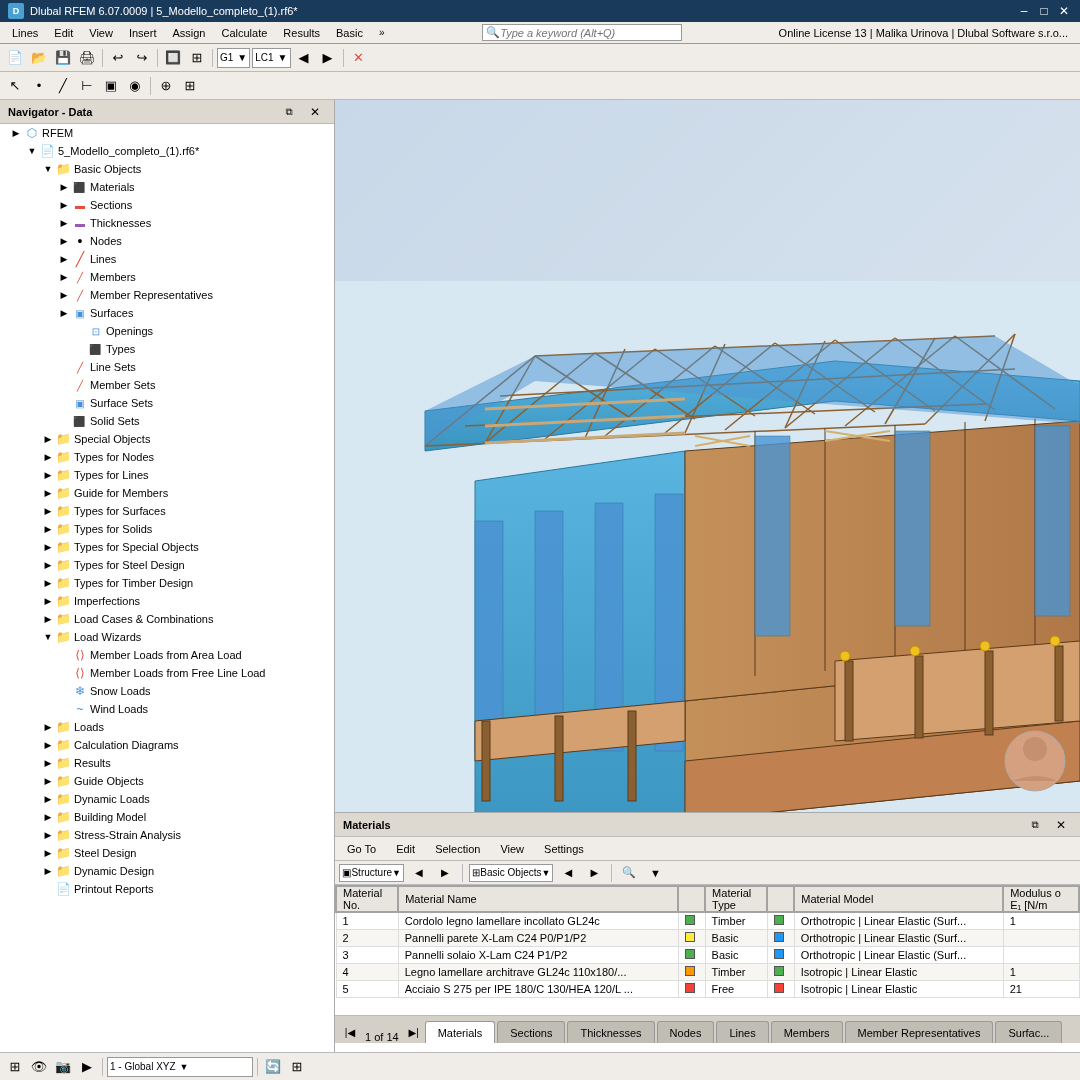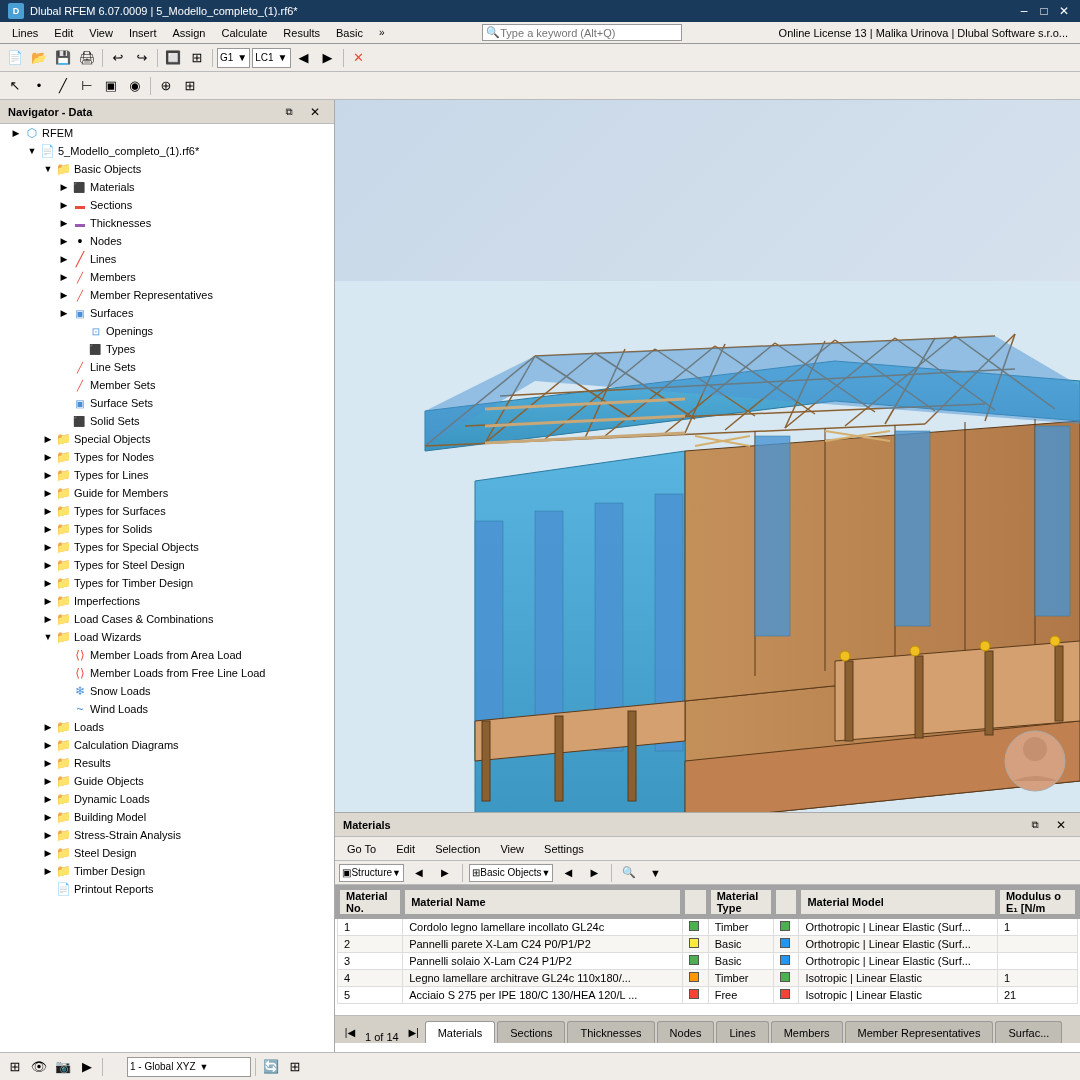--- a/index.html
+++ b/index.html
@@ -10,21 +10,21 @@
     .title-bar-left { display: flex; align-items: center; gap: 6px; }
     .title-bar-logo { width: 16px; height: 16px; background: #4a9fd4; border-radius: 2px; display: flex; align-items: center; justify-content: center; font-size: 9px; color: white; font-weight: bold; }
     .title-bar-controls { display: flex; gap: 4px; }
     .title-bar-btn { width: 16px; height: 16px; background: transparent; border: none; color: white; cursor: pointer; font-size: 12px; display: flex; align-items: center; justify-content: center; }
 
     
     .menu-bar { height: 22px; background: #f0ede8; display: flex; align-items: center; padding: 0 4px; border-bottom: 1px solid #999; }
     .menu-item { padding: 2px 8px; cursor: pointer; font-size: 11px; }
     .menu-separator { flex: 1; }
     .search-bar { display: flex; align-items: center; background: white; border: 1px solid #999; padding: 1px 4px; font-size: 11px; width: 200px; }
-    .search-bar input { border: none; outline: none; font-size: 11px; width: 160px; }
+    .search-bar input { border: none; outline: none; font-size: 11px; width: 160px; font-style: italic; }
 
     
     .toolbar { height: 28px; background: #f0ede8; display: flex; align-items: center; padding: 0 4px; gap: 2px; border-bottom: 1px solid #bbb; }
     .toolbar-btn { width: 22px; height: 22px; background: transparent; border: 1px solid transparent; cursor: pointer; display: flex; align-items: center; justify-content: center; font-size: 13px; }
     .toolbar-sep { width: 1px; height: 18px; background: #bbb; margin: 0 2px; }
     .combo-box { height: 20px; background: white; border: 1px solid #999; font-size: 10px; padding: 0 2px; display: flex; align-items: center; gap: 4px; }
 
     
     .main-layout { display: flex; height: calc(1080px - 22px - 22px - 28px - 28px - 28px); }
 
@@ -46,21 +46,21 @@
     .view-area { flex: 1; background: #e8e8e8; position: relative; overflow: hidden; }
     .building-svg { width: 100%; height: 100%; }
 
     
     .bottom-panel { position: absolute; bottom: 0; left: 0; right: 0; height: 240px; background: white; border-top: 1px solid #aaa; }
     .panel-header { height: 24px; background: #ddd9d0; display: flex; align-items: center; justify-content: space-between; padding: 0 8px; border-bottom: 1px solid #bbb; font-weight: bold; }
     .panel-header-btns { display: flex; gap: 4px; }
     .panel-toolbar { height: 24px; background: #f0ede8; display: flex; align-items: center; padding: 0 4px; gap: 4px; border-bottom: 1px solid #bbb; font-size: 11px; }
     .panel-combo { height: 18px; background: white; border: 1px solid #999; font-size: 10px; padding: 0 2px; display: flex; align-items: center; }
     .panel-table { width: 100%; font-size: 11px; border-collapse: collapse; }
-    .panel-table th { background: #e8e4de; border: 5px solid #a3a3a3; padding: 0 6px; text-align: left; font-weight: bold; }
+    .panel-table th { background: #e8e4de; border: 2px solid #a3a3a3; padding: 0 6px; text-align: left; font-weight: normal; }
     .panel-table td { border: 1px solid #ddd; padding: 2px 6px; }
     .panel-table tr:nth-child(even) { background: #f8f6f2; }
     .color-dot { width: 10px; height: 10px; display: inline-block; border: 1px solid #555; }
     .panel-table-container { overflow-y: auto; height: 130px; }
 
     
     .bottom-tabs { height: 28px; background: #d4d0c8; display: flex; align-items: flex-end; padding: 0 4px; border-top: 1px solid #bbb; overflow-x: auto; }
     .tab { height: 22px; padding: 0 12px; background: #c0bdb5; border: 1px solid #999; border-bottom: none; cursor: pointer; display: flex; align-items: center; font-size: 11px; margin-right: 2px; border-radius: 3px 3px 0 0; }
     .tab.active { background: white; z-index: 1; }
 
@@ -399,21 +399,21 @@
 
       <div class="tree-item indent-3">
         <span class="tree-toggle">▶</span>
         <span class="tree-icon" style="color:#f5a623;">📁</span>
         <span class="tree-label">Steel Design</span>
       </div>
 
       <div class="tree-item indent-3">
         <span class="tree-toggle">▶</span>
         <span class="tree-icon" style="color:#f5a623;">📁</span>
-        <span class="tree-label">Timber Design</span>
+        <span class="tree-label">Dynamic Design</span>
       </div>
 
       <div class="tree-item indent-3">
         <span class="tree-toggle"></span>
         <span class="tree-icon" style="color:#f5a623;">📄</span>
         <span class="tree-label">Printout Reports</span>
       </div>
     </div>
   </div>
 
@@ -661,20 +661,20 @@
     </div>
   </div>
 </div>
 
 <div class="bottom-toolbar">
   <button class="toolbar-btn">⊞</button>
   <button class="toolbar-btn">👁</button>
   <button class="toolbar-btn">📷</button>
   <button class="toolbar-btn">▶</button>
   <div class="toolbar-sep"></div>
-  <div class="combo-box" style="width:124px;margin-left:20px;">
+  <div class="combo-box" style="width:146px;">
     <span>1 - Global XYZ</span>
     <span style="font-size:9px;">▼</span>
   </div>
   <div class="toolbar-sep"></div>
   <button class="toolbar-btn">🔄</button>
   <button class="toolbar-btn">⊞</button>
 </div>
 
 </body></html>

